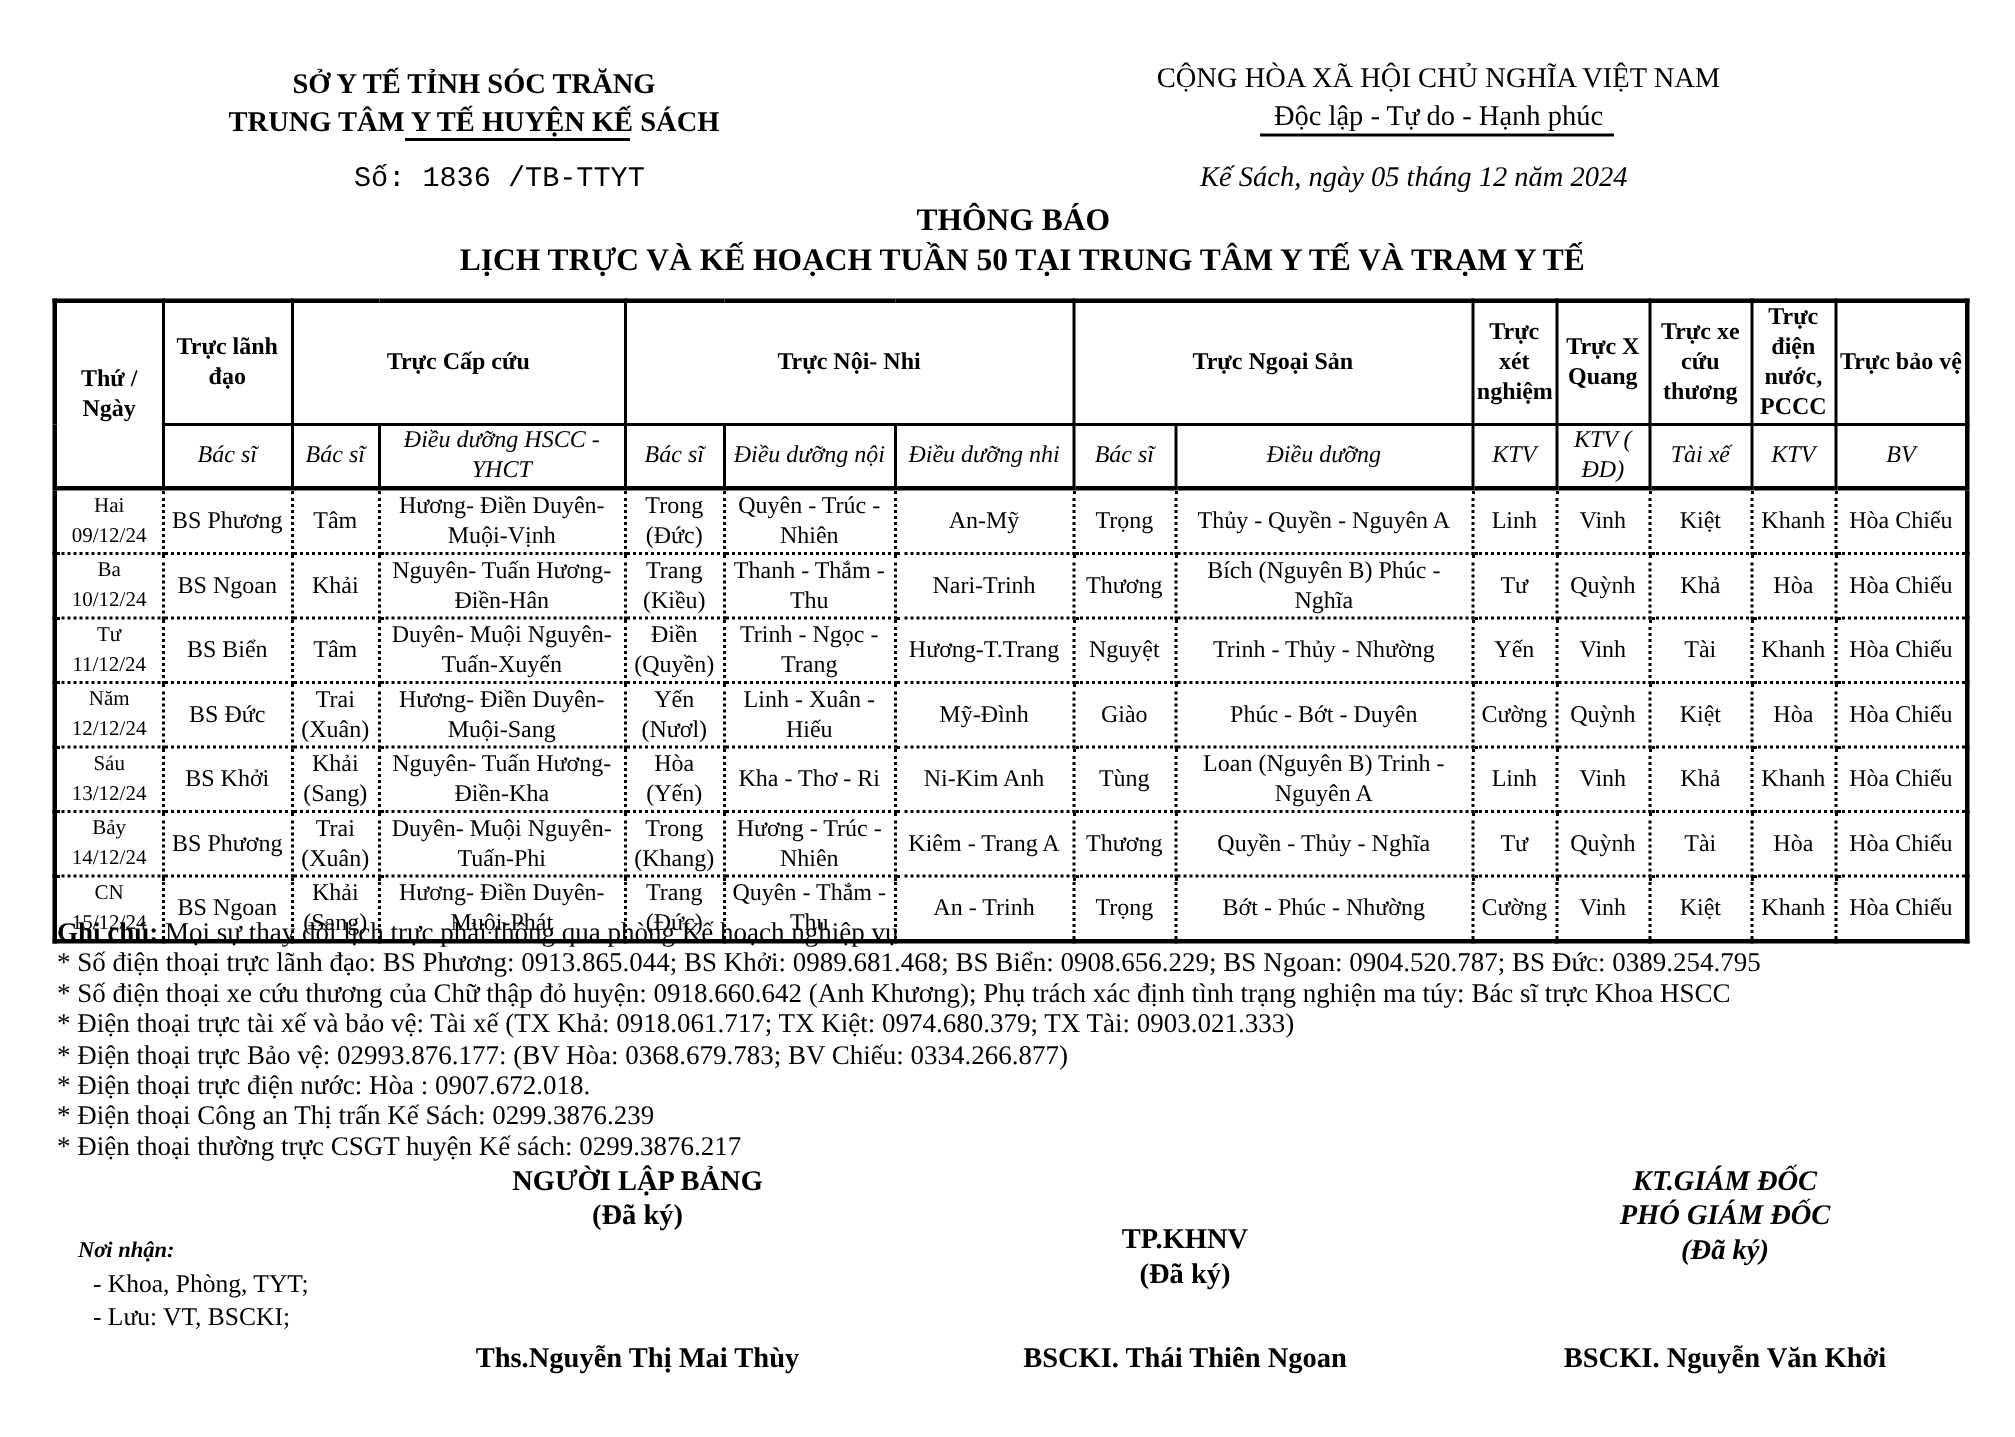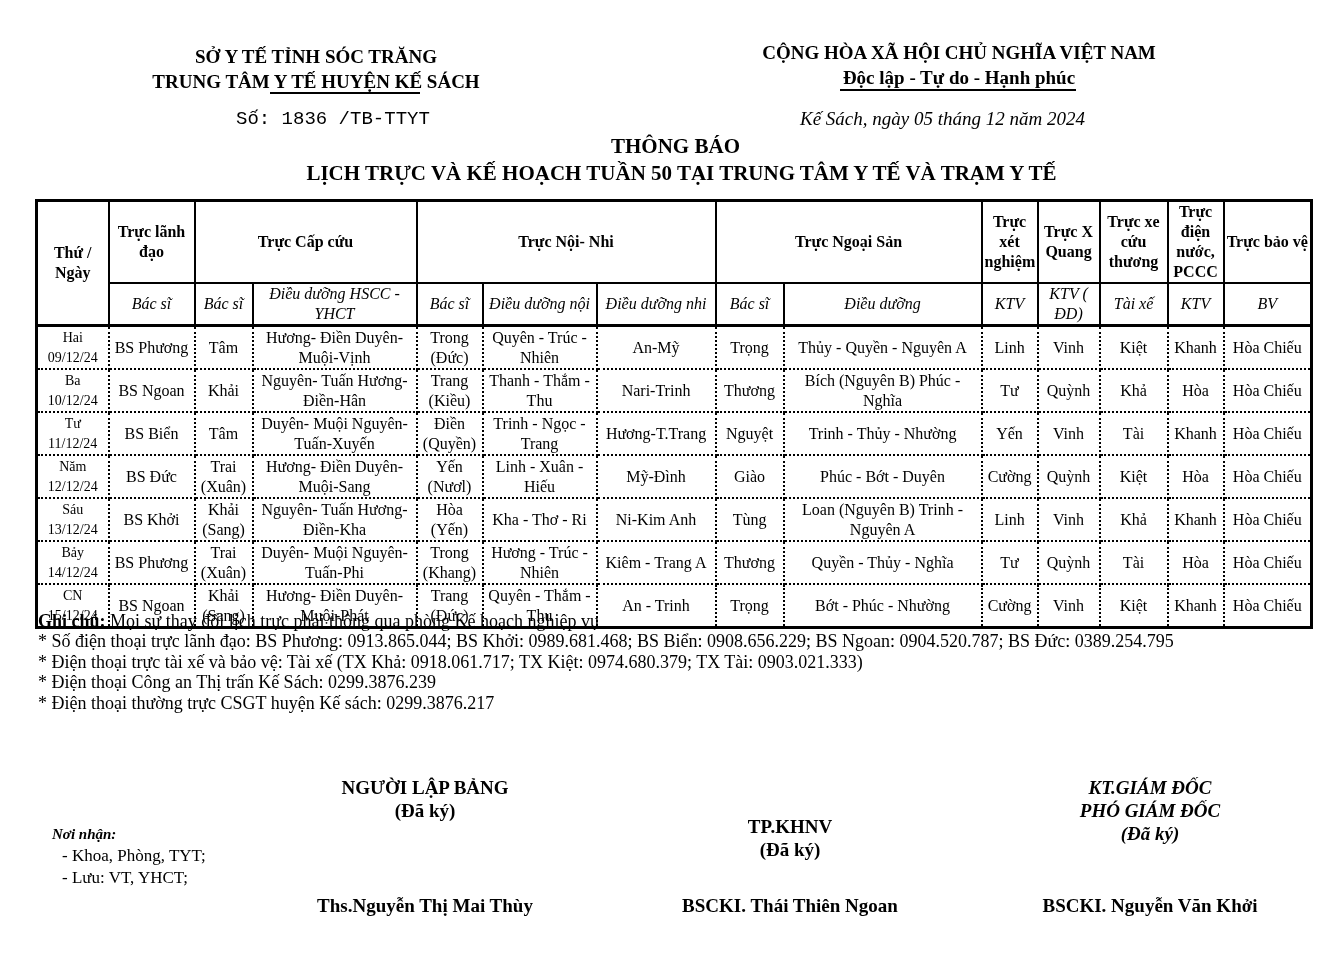--- a/index.html
+++ b/index.html
@@ -3,21 +3,21 @@
 <meta charset="utf-8">
 <style>
   html, body { margin: 0; padding: 0; background: #ffffff; }
   body {
     width: 1343px; height: 958px; position: relative; overflow: hidden;
     font-family: "Liberation Serif", "DejaVu Serif", serif; color: #000;
   }
   .abs { position: absolute; }
 
   .hdr-left { left: 100px; top: 44px; width: 432px; text-align: center; font-weight: bold; font-size: 19px; line-height: 25px; }
-  .hdr-right { left: 720px; top: 40px; width: 478px; text-align: center; font-weight: bold; font-size: 19px; line-height: 25px; }
+  .hdr-right { left: 720px; top: 40px; width: 478px; text-align: center; font-weight: normal; font-size: 19px; line-height: 25px; }
   .ul-under { position: absolute; height: 2px; background: #000; }
   .so { left: 236px; top: 108px; font-size: 19px; font-family: Liberation Mono, monospace; }
   .dateline { left: 800px; top: 108px; font-size: 19px; font-style: italic; }
   .title1 { left: 0; width: 1351px; top: 134px; text-align: center; font-size: 21px; font-weight: bold; }
   .title2 { left: 0; width: 1363px; top: 161px; text-align: center; font-size: 21px; font-weight: bold; }
 
   table.sched {
     position: absolute; left: 35px; top: 199px; width: 1275px;
     border-collapse: collapse; table-layout: fixed;
     font-size: 16px; line-height: 20px;
@@ -244,29 +244,32 @@
         <td class="two-line"><span>Hòa Chiếu</span></td>
       </tr>
     </tbody>
 </table>
 
 <div class="abs notes">
   <div class="row">
     <b>Ghi chú:</b><span> Mọi sự thay đổi lịch trực phải thông qua phòng Kế hoạch nghiệp vụ</span>
   </div>
   <div class="row">* Số điện thoại trực lãnh đạo: BS Phương: 0913.865.044; BS Khởi:  0989.681.468; BS Biển: 0908.656.229; BS Ngoan: 0904.520.787; BS Đức: 0389.254.795</div>
+  <div class="row">* Số điện thoại xe cứu thương của Chữ thập đỏ huyện: 0918.660.642 (Anh Khương); Phụ trách xác định tình trạng nghiện ma túy: Bác sĩ trực Khoa HSCC</div>
   <div class="row">* Điện thoại trực tài xế và bảo vệ: Tài  xế (TX  Khả: 0918.061.717;  TX Kiệt: 0974.680.379; TX Tài: 0903.021.333)</div>
+  <div class="row">* Điện thoại trực Bảo vệ: 02993.876.177: (BV Hòa: 0368.679.783; BV Chiếu: 0334.266.877)</div>
+  <div class="row">* Điện thoại trực điện nước: Hòa : 0907.672.018.</div>
   <div class="row">* Điện thoại Công an Thị trấn Kế Sách: 0299.3876.239</div>
   <div class="row">* Điện thoại thường trực CSGT huyện Kế sách: 0299.3876.217</div>
 </div>
 
 <div class="abs recv">
   <div class="head">Nơi nhận:</div>
   <div style="padding-left:10px">- Khoa, Phòng, TYT;</div>
-  <div style="padding-left:10px">- Lưu: VT, YHCT;</div>
+  <div style="padding-left:10px">- Lưu: VT, BSCKI;</div>
 </div>
 
 <div class="abs sig" style="left:300px; top:776px; width:250px;">
   <div>NGƯỜI LẬP BẢNG</div>
   <div>(Đã ký)</div>
 </div>
 <div class="abs sig" style="left:300px; top:894px; width:250px;">Ths.Nguyễn Thị Mai Thùy</div>
 
 <div class="abs sig" style="left:690px; top:815px; width:200px;">
   <div>TP.KHNV</div>

